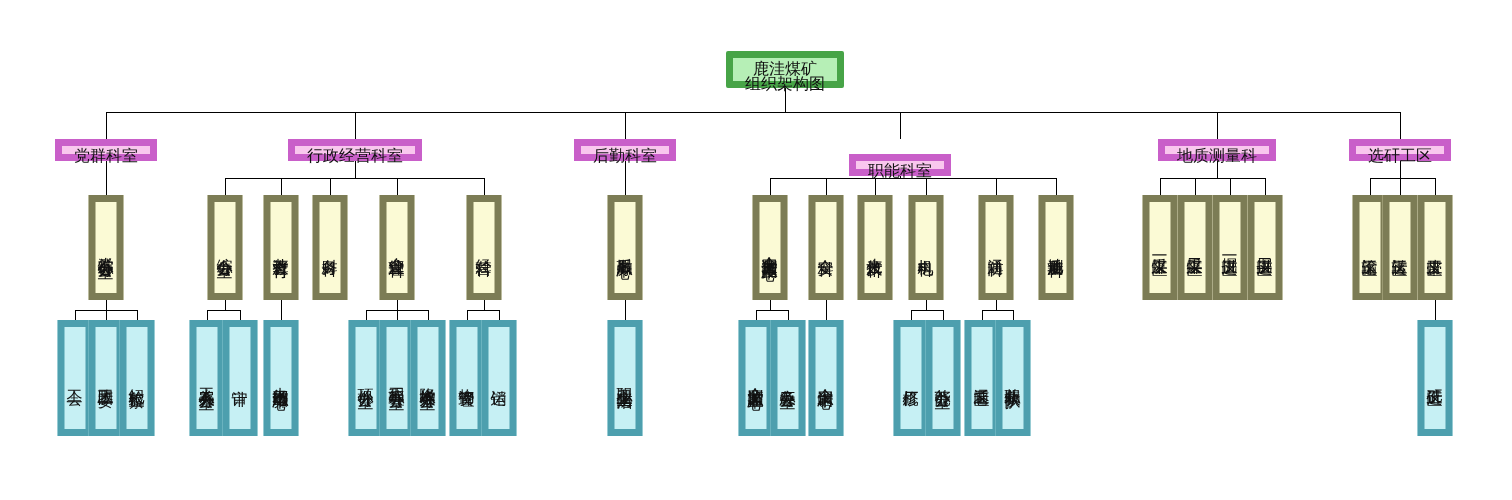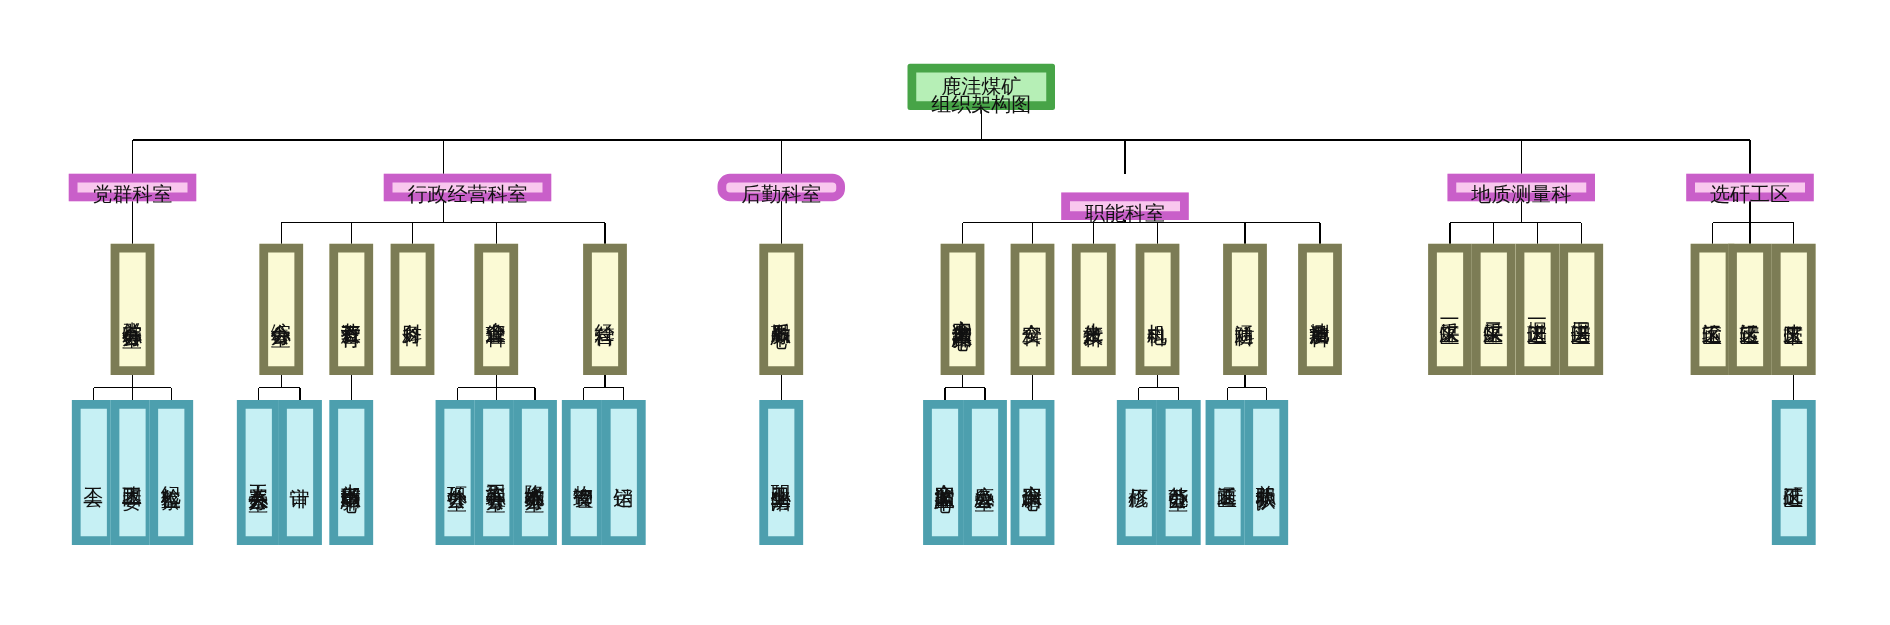--- a/index.html
+++ b/index.html
@@ -158,35 +158,35 @@
       <line x1="1435" y1="310" x2="1435" y2="320"></line>
     </svg>
   <div id="nodes">
       <div class="node root-box" style="left: 785px; top: 51px;">鹿洼煤矿
 组织架构图</div>
       <div class="node dept-box" style="left: 106px; top: 139px;">党群科室</div>
       <div class="node section-box" style="left: 106px; top: 195px; height: 105px;">党群综合办公室</div>
       <div class="node unit-box" style="left: 75px; top: 320px; height: 116px;">工会</div>
       <div class="node unit-box" style="left: 106px; top: 320px; height: 116px;">政工团委</div>
       <div class="node unit-box" style="left: 137px; top: 320px; height: 116px;">纪检监察</div>
-      <div class="node dept-box" style="left: 374px; top: 139px;">行政经营科室</div>
+      <div class="node dept-box" style="left: 355px; top: 139px;">行政经营科室</div>
       <div class="node section-box" style="left: 225px; top: 195px; height: 105px;">综合办公室</div>
       <div class="node unit-box" style="left: 207px; top: 320px; height: 116px;">工农关系办公室</div>
       <div class="node unit-box" style="left: 240px; top: 320px; height: 116px;">审计</div>
       <div class="node section-box" style="left: 281px; top: 195px; height: 105px;">劳资教育科</div>
       <div class="node unit-box" style="left: 281px; top: 320px; height: 116px;">内部市场结算中心</div>
       <div class="node section-box" style="left: 330px; top: 195px; height: 105px;">财务科</div>
       <div class="node section-box" style="left: 397px; top: 195px; height: 105px;">企业管理科</div>
       <div class="node unit-box" style="left: 366px; top: 320px; height: 116px;">环保办公室</div>
       <div class="node unit-box" style="left: 397px; top: 320px; height: 116px;">工程管理办公室</div>
       <div class="node unit-box" style="left: 428px; top: 320px; height: 116px;">降本增效办公室</div>
       <div class="node section-box" style="left: 484px; top: 195px; height: 105px;">经营科</div>
       <div class="node unit-box" style="left: 467px; top: 320px; height: 116px;">物资管理</div>
       <div class="node unit-box" style="left: 499px; top: 320px; height: 116px;">运销</div>
-      <div class="node dept-box" style="left: 625px; top: 139px; border-radius: 10px;">后勤科室</div>
+      <div class="node dept-box" style="left: 625px; top: 139px;">后勤科室</div>
       <div class="node section-box" style="left: 625px; top: 195px; height: 105px;">后勤服务中心</div>
       <div class="node unit-box" style="left: 625px; top: 320px; height: 116px;">职业卫生防治</div>
       <div class="node dept-box" style="left: 900px; top: 154px;">职能科室</div>
       <div class="node section-box" style="left: 770px; top: 195px; height: 105px;">安全生产调度指挥中心</div>
       <div class="node unit-box" style="left: 756px; top: 320px; height: 116px;">安全监测监控中心</div>
       <div class="node unit-box" style="left: 788px; top: 320px; height: 116px;">应急办公室</div>
       <div class="node section-box" style="left: 826px; top: 195px; height: 105px;">安全科</div>
       <div class="node unit-box" style="left: 826px; top: 320px; height: 116px;">安全培训中心</div>
       <div class="node section-box" style="left: 875px; top: 195px; height: 105px;">生产技术科</div>
       <div class="node section-box" style="left: 926px; top: 195px; height: 105px;">机电科</div>

